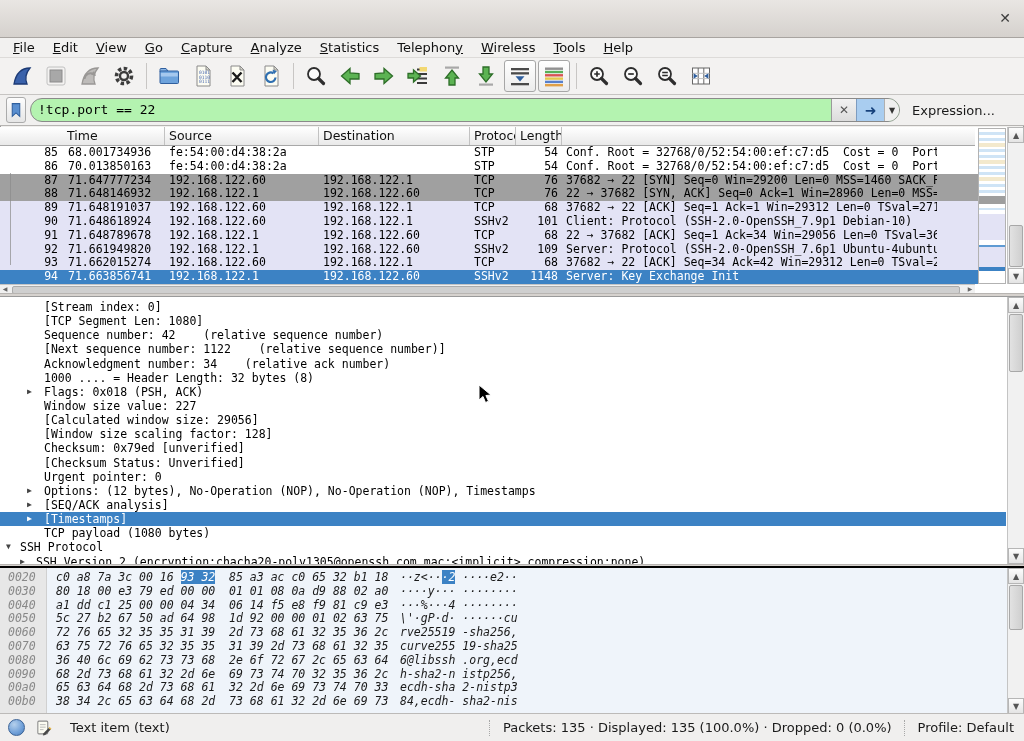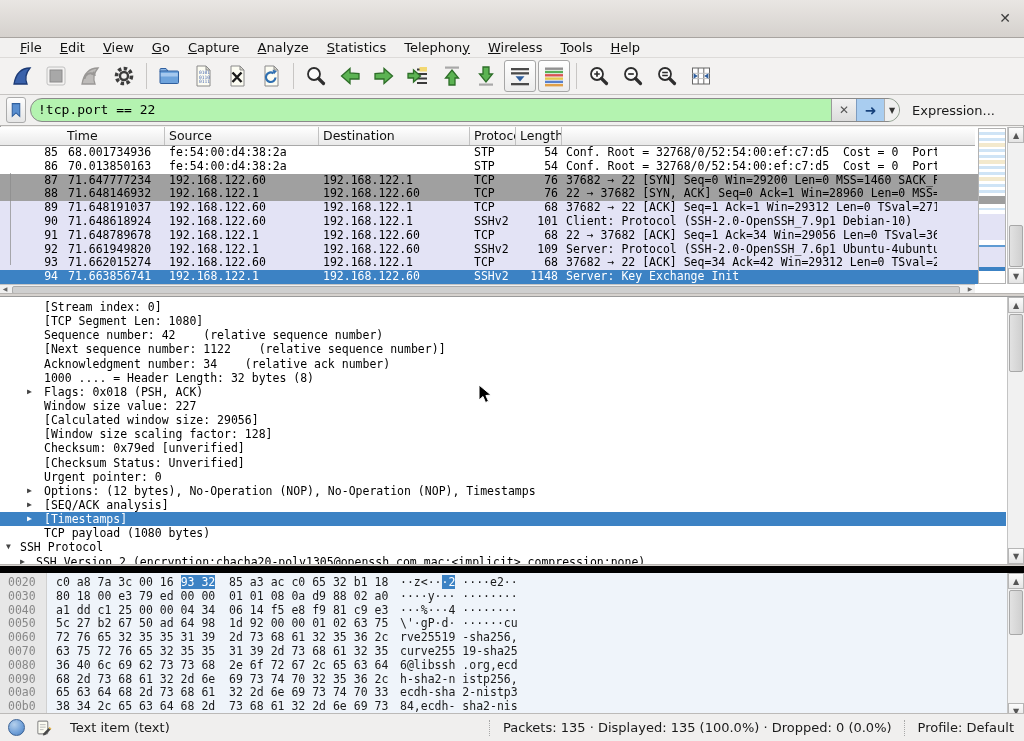--- a/index.html
+++ b/index.html
@@ -12,21 +12,21 @@
   
   #titlebar{left:0;top:0;width:1024px;height:37px;
     background:linear-gradient(#e9e6e3,#d5d1cd);border-bottom:1px solid #a8a4a0;}
   #titlebar .title{position:absolute;left:0;right:0;top:9px;text-align:center;
     font-weight:bold;font-size:14px;color:#3a3a3a;}
   #close-btn{position:absolute;right:10px;top:9px;width:18px;height:18px;text-align:center;
     line-height:18px;font-size:14px;font-weight:bold;color:#3c3c3c;cursor:default;}
 
   
   #menubar{left:0;top:38px;width:1024px;height:20px;background:#f2f1f0;
-    border-bottom:1px solid #dddbd9;display:flex;align-items:center;padding-left:11px;box-sizing:border-box;}
+    border-bottom:1px solid #dddbd9;display:flex;align-items:center;padding-left:4px;box-sizing:border-box;}
   .menu-item{padding:0 9px;height:20px;line-height:20px;font-size:13px;color:#111;}
   .menu-item u{text-decoration:underline;}
 
   
   #toolbar{left:0;top:58px;width:1024px;height:37px;background:#f3f2f1;
     border-bottom:1px solid #c6c4c2;display:flex;align-items:center;padding-left:5px;box-sizing:border-box;}
   .tb-btn{width:30px;height:30px;margin:0 1px;display:flex;align-items:center;justify-content:center;
     border:1px solid transparent;border-radius:3px;background:transparent;}
   .tb-btn svg{width:24px;height:24px;}
   .tb-btn.toggled{border:1px solid #a6a6a6;background:linear-gradient(#ffffff,#ececec);}
@@ -97,21 +97,21 @@
   .d-line{height:14.15px;line-height:14.15px;font-size:11.5px;white-space:pre;position:relative;color:#000;}
   .d-line .txt{position:absolute;top:0;}
   .d-line .exp{position:absolute;top:0;font-size:8px;color:#444;}
   .ind-field .txt{left:44px;} .ind-field .exp{left:27px;}
   .ind-proto .txt{left:20px;} .ind-proto .exp{left:6px;}
   .ind-sub .txt{left:36px;}  .ind-sub .exp{left:20px;}
   .d-sel{background:#3c82c4;color:#fff;}
   .d-sel .exp{color:#fff;}
 
   
-  #hexpane{left:0;top:566px;width:1024px;height:147px;background:#eff4fa;border-top:7px solid #000000;box-sizing:border-box;overflow:hidden;}
+  #hexpane{left:0;top:566px;width:1024px;height:147px;background:#eff4fa;border-top:2px solid #000000;box-sizing:border-box;overflow:hidden;font-style:italic;}
   #hex-gutter{position:absolute;left:0;top:0;width:46px;height:147px;background:#e7e7e7;border-right:1px solid #d0d0d0;}
   #hex-rows{position:absolute;left:0;top:3px;width:1006px;}
   .hx-row{height:13.8px;line-height:13.8px;font-size:11.5px;white-space:pre;color:#1a1a1a;}
   .hx-off{display:inline-block;width:46px;padding-left:8px;box-sizing:border-box;color:#888;}
   .hx-hex{display:inline-block;width:336px;margin-left:10px;}
   .hx-ascii{display:inline-block;margin-left:8px;}
   .hl{background:#3c82c4;color:#fff;}
 
   
   #statusbar{left:0;top:713px;width:1024px;height:28px;background:#f0efee;border-top:1px solid #bcbab8;

